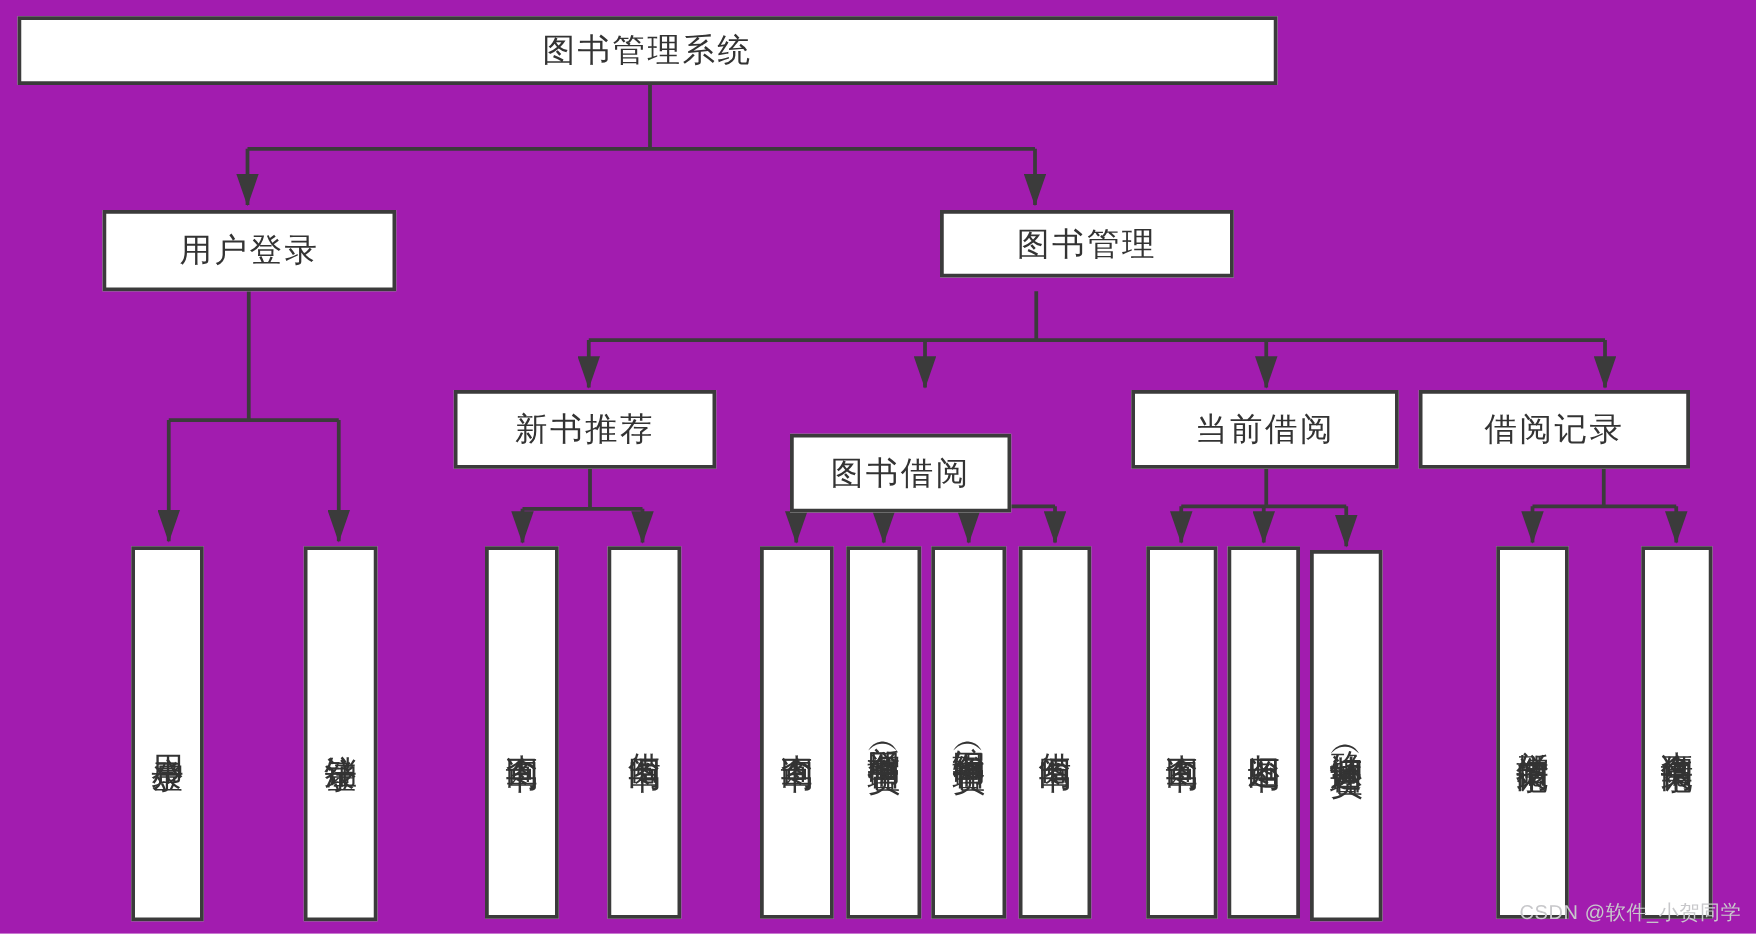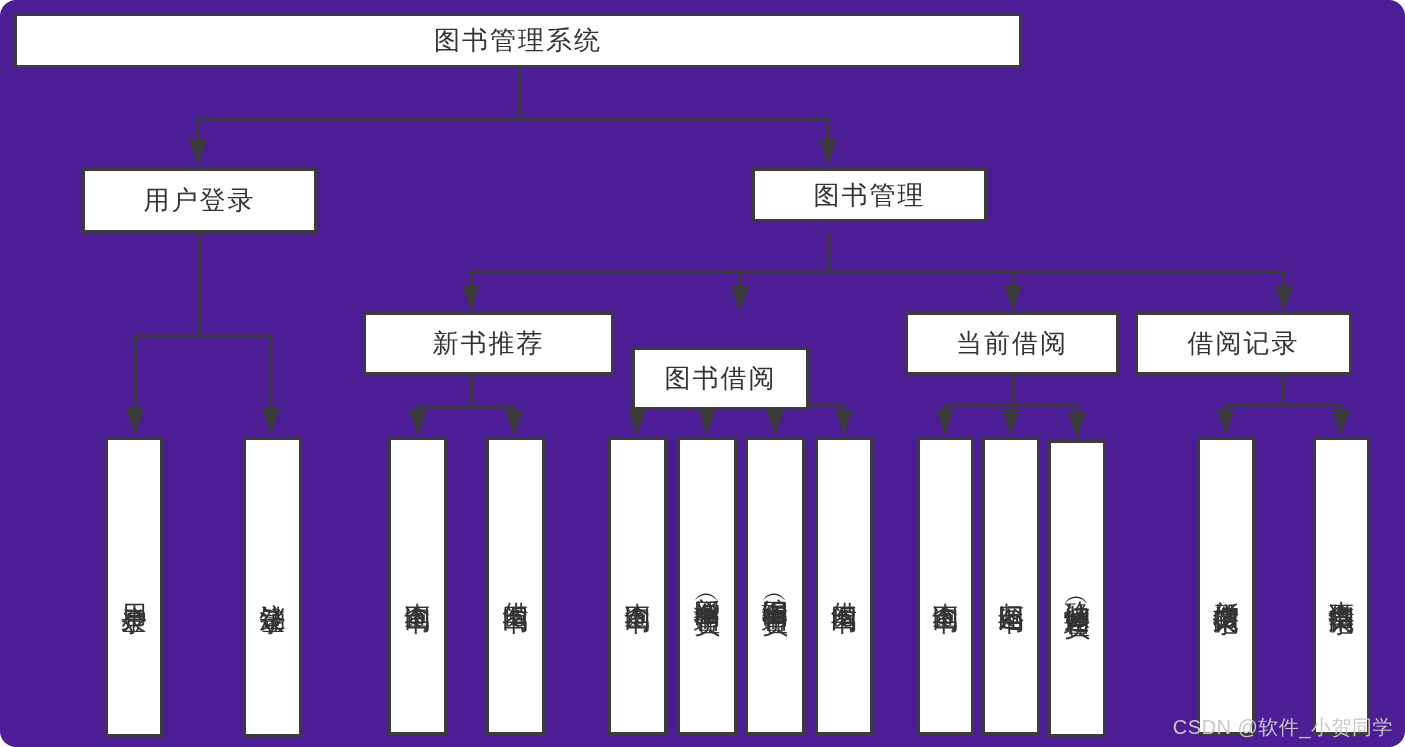--- a/index.html
+++ b/index.html
@@ -5,23 +5,22 @@
   html, body {
     margin: 0;
     padding: 0;
     background: #ffffff;
     font-family: "Liberation Sans", "DejaVu Sans", sans-serif;
   }
   #stage {
     position: relative;
     width: 1405px;
     height: 747px;
-    background: #4c1d95;
+    background: #a21caf;
     overflow: hidden;
-    border-radius: 16px;
   }
   #connectors {
     position: absolute;
     left: 0;
     top: 0;
     z-index: 0;
   }
   .node {
     position: absolute;
     box-sizing: border-box;
@@ -53,21 +52,21 @@
     font-size: 26px;
     line-height: 1.2;
     letter-spacing: 2px;
     color: #333333;
   }
   #watermark {
     position: absolute;
     right: 12px;
     bottom: 6px;
     z-index: 2;
-    font-size: 20px;
+    font-size: 16px;
     letter-spacing: 0.5px;
     color: #c8c8cb;
     white-space: nowrap;
     margin-left: 14px;
   }
 </style>
 </head>
 <body>
 
 <div id="stage">
@@ -113,21 +112,21 @@
       <path d="M1226 405 V434" marker-end="url(#arrow)"></path>
       <path d="M1341 405 V434" marker-end="url(#arrow)"></path>
     </g>
   </svg>
 
   <div class="node" style="left:14px; top:13px; width:1008px; height:55px;">图书管理系统</div>
 
   <div class="node" style="left:82px; top:168px; width:235px; height:65px;">用户登录</div>
   <div class="node" style="left:752px; top:168px; width:235px; height:54px;">图书管理</div>
 
-  <div class="node" style="left:363px; top:312px; width:251px; height:63px;">新书推荐</div>
+  <div class="node" style="left:363px; top:312px; width:210px; height:63px;">新书推荐</div>
   <div class="node" style="left:632px; top:312px; width:177px; height:63px;margin-top:35px;">图书借阅</div>
   <div class="node" style="left:905px; top:312px; width:214px; height:63px;">当前借阅</div>
   <div class="node" style="left:1135px; top:312px; width:217px; height:63px;">借阅记录</div>
 
   <div class="vnode" style="left:105px; top:437px; width:58px; height:300px;">
     <span class="vtext">用户登录</span>
   </div>
   <div class="vnode" style="left:243px; top:437px; width:59px; height:300px;">
     <span class="vtext">注销登录</span>
   </div>

